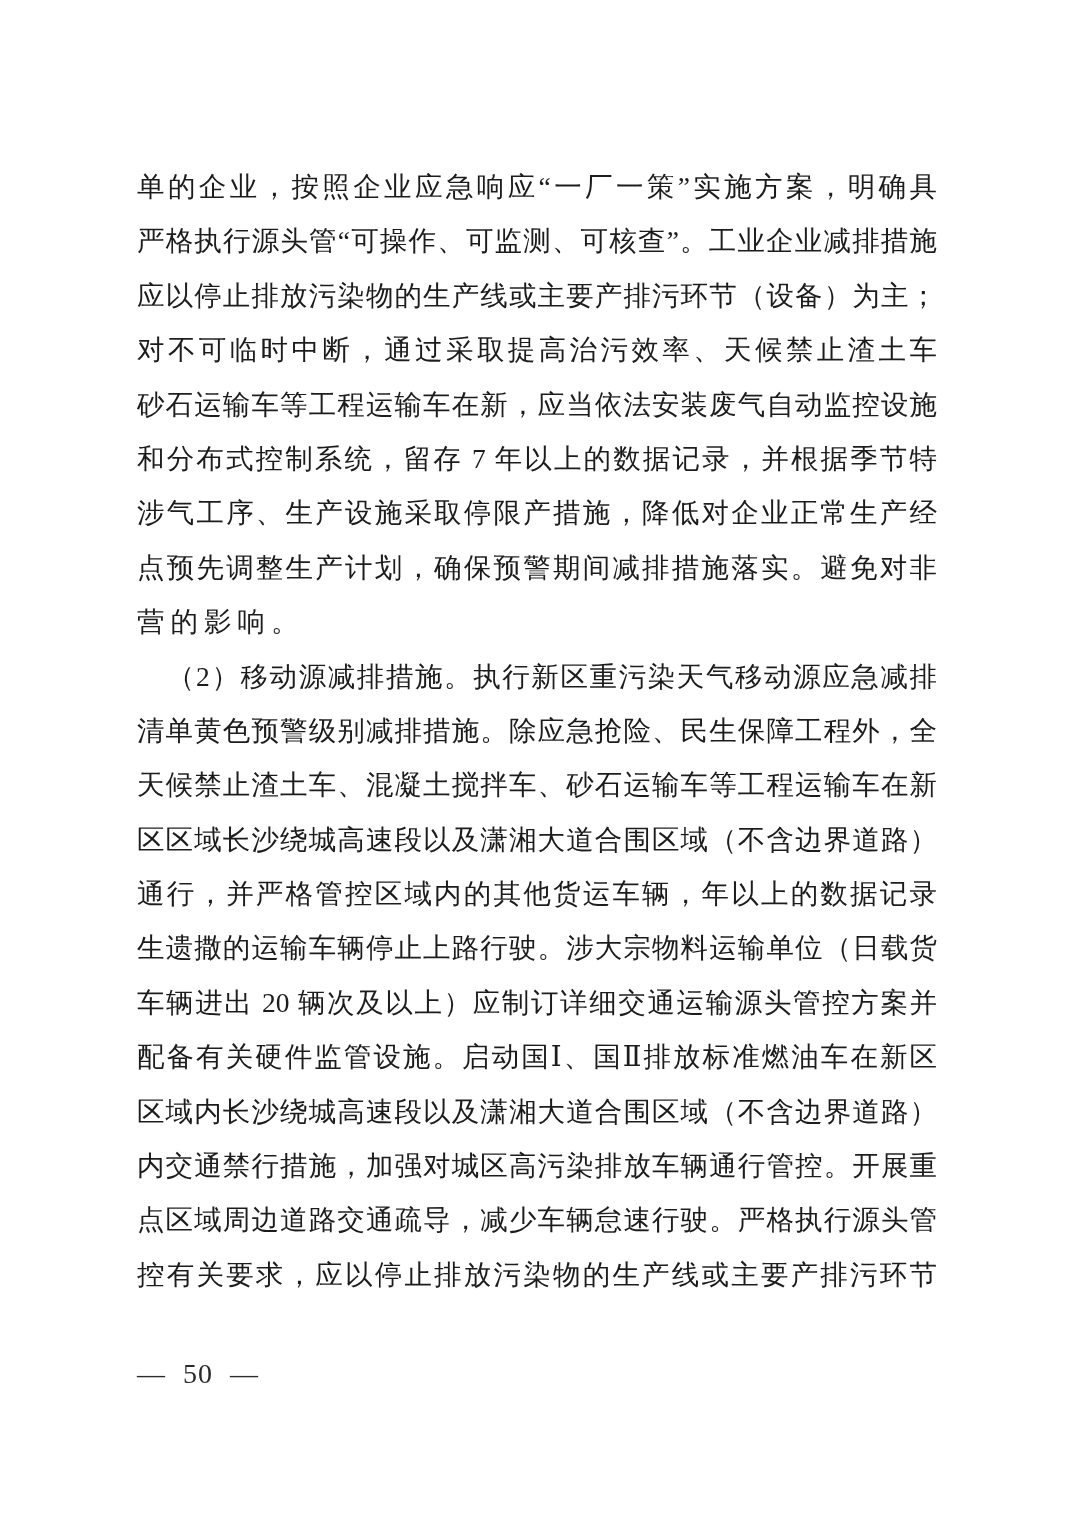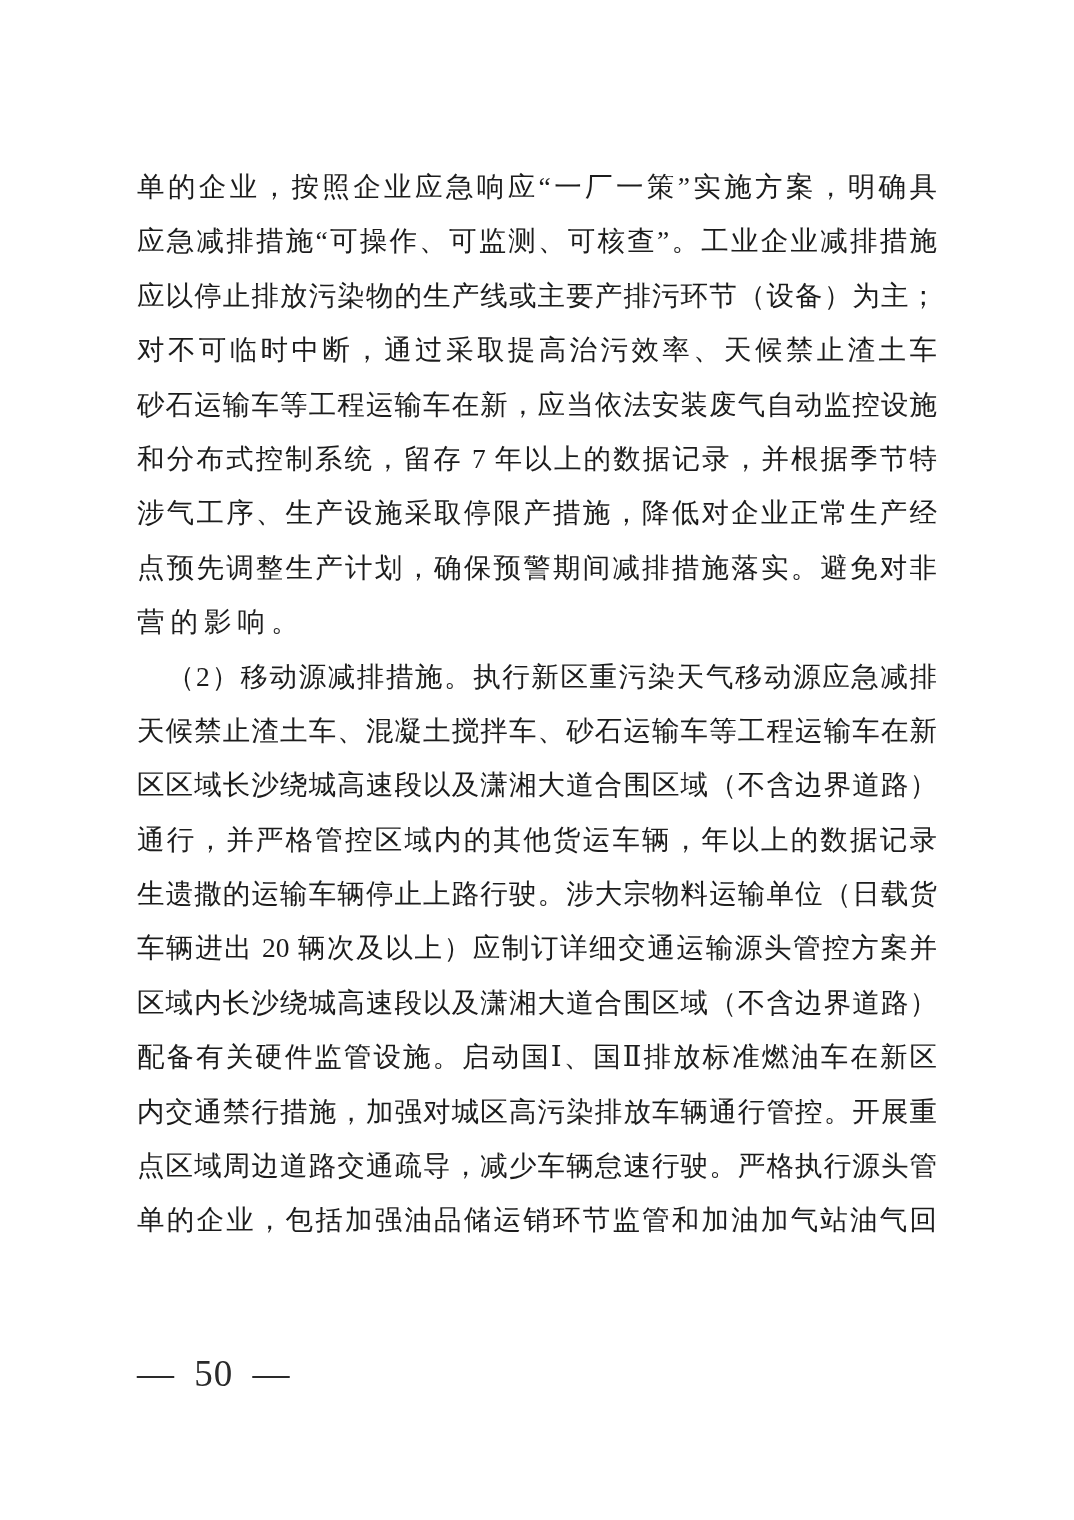--- a/index.html
+++ b/index.html
@@ -37,55 +37,56 @@
     text-align-last: left;
     letter-spacing: 6px;
   }
   .line.indent {
     text-indent: 30px;
   }
   .page-number {
     position: absolute;
     left: 137px;
     top: 1356px;
-    font-size: 37px;
+    font-size: 28px;
     line-height: 36px;
     color: #2a2a2a;
     word-spacing: 9px;
     letter-spacing: 1px;
   }
 </style>
 </head>
 <body>
 
 <div class="page">
   <div class="text-block">
 
     <div class="para">
       <div class="line">单的企业，按照企业应急响应“一厂一策”实施方案，明确具</div>
-      <div class="line">应急减排措施“可操作、可监测、可核查”。工业企业减排措施</div>
+      <div class="line">严格执行源头管“可操作、可监测、可核查”。工业企业减排措施</div>
       <div class="line">应以停止排放污染物的生产线或主要产排污环节（设备）为主；</div>
       <div class="line">对不可临时中断，通过采取提高治污效率、天候禁止渣土车</div>
       <div class="line">砂石运输车等工程运输车在新，应当依法安装废气自动监控设施</div>
       <div class="line">和分布式控制系统，留存 7 年以上的数据记录，并根据季节特</div>
       <div class="line">涉气工序、生产设施采取停限产措施，降低对企业正常生产经</div>
       <div class="line">点预先调整生产计划，确保预警期间减排措施落实。避免对非</div>
       <div class="line short">营的影响。</div>
     </div>
 
     <div class="para">
       <div class="line indent">（2）移动源减排措施。执行新区重污染天气移动源应急减排</div>
+      <div class="line">清单黄色预警级别减排措施。除应急抢险、民生保障工程外，全</div>
       <div class="line">天候禁止渣土车、混凝土搅拌车、砂石运输车等工程运输车在新</div>
       <div class="line">区区域长沙绕城高速段以及潇湘大道合围区域（不含边界道路）</div>
       <div class="line">通行，并严格管控区域内的其他货运车辆，年以上的数据记录</div>
       <div class="line">生遗撒的运输车辆停止上路行驶。涉大宗物料运输单位（日载货</div>
       <div class="line">车辆进出 20 辆次及以上）应制订详细交通运输源头管控方案并</div>
+      <div class="line">配备有关硬件监管设施。启动国Ⅰ、国Ⅱ排放标准燃油车在新区</div>
       <div class="line">区域内长沙绕城高速段以及潇湘大道合围区域（不含边界道路）</div>
-      <div class="line">配备有关硬件监管设施。启动国Ⅰ、国Ⅱ排放标准燃油车在新区</div>
       <div class="line">内交通禁行措施，加强对城区高污染排放车辆通行管控。开展重</div>
       <div class="line">点区域周边道路交通疏导，减少车辆怠速行驶。严格执行源头管</div>
-      <div class="line">单的企业，包括加强油品储运销环节监管和加油加气站油气回</div>
+      <div class="line">控有关要求，应以停止排放污染物的生产线或主要产排污环节</div>
     </div>
 
   </div>
 
   <div class="page-number">— 50 —</div>
 </div>
 
 </body></html>

